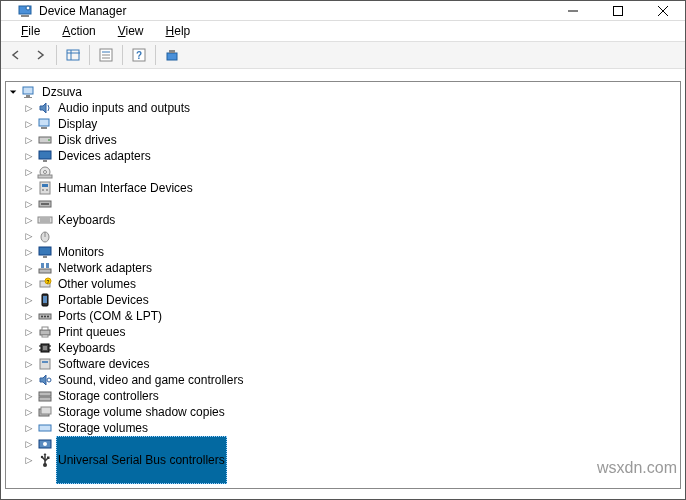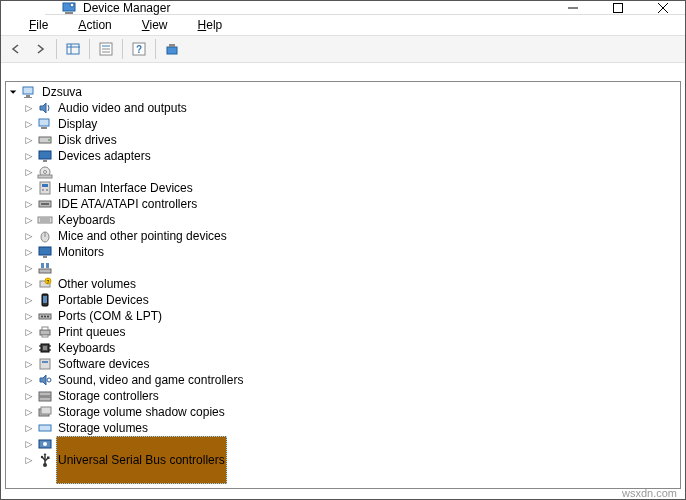--- a/index.html
+++ b/index.html
@@ -1,38 +1,38 @@
 <!DOCTYPE html>
 <html><head>
   <meta charset="utf-8">
   <style>
     * { box-sizing: border-box; }
     body { margin: 0; font-family: "Segoe UI", Tahoma, sans-serif; font-size: 12px; background: #fff; color: #000; width: 686px; height: 500px; overflow: hidden; border: 1px solid #555; position: relative; }
-    .titlebar { height: 14px; display: flex; align-items: center; padding: 0 0 0 16px; border-bottom: 1px solid #ddd; margin-left: 44px; }
+    .titlebar { height: 20px; display: flex; align-items: center; padding: 0 0 0 16px; border-bottom: 1px solid #ddd; }
     .titlebar .app-icon { width: 16px; height: 16px; margin-right: 6px; }
     .titlebar .title { flex: 1; font-size: 12px; }
     .win-controls { display: flex; height: 100%; }
     .win-btn { width: 45px; height: 100%; display: flex; align-items: center; justify-content: center; font-size: 13px; font-family: "Segoe UI", sans-serif; }
-    .menubar { height: 20px; display: flex; align-items: center; padding: 0 20px; gap: 14px; }
+    .menubar { height: 20px; display: flex; align-items: center; padding: 0 12px; gap: 6px; }
     .menubar .menu-item { padding: 2px 8px; }
     .menubar .menu-item u { text-decoration: underline; }
     .toolbar { height: 28px; display: flex; align-items: center; padding: 2px 4px; gap: 2px; border-top: 1px solid #e0e0e0; border-bottom: 1px solid #e0e0e0; background: #f5f5f5; }
     .toolbar .sep { width: 1px; height: 20px; background: #ccc; margin: 0 3px; }
     .tb-btn { width: 22px; height: 22px; display: flex; align-items: center; justify-content: center; border: 1px solid transparent; }
     .content { position: absolute; top: 80px; bottom: 10px; left: 4px; right: 4px; border: 1px solid #888; overflow-y: scroll; overflow-x: hidden; background: #fff; }
     .tree { padding: 2px 0; }
     .tree-row { display: flex; align-items: center; height: 16px; padding-left: 6px; white-space: nowrap; }
     .tree-row.root { padding-left: 2px; }
     .tree-row.child { padding-left: 18px; }
     .arrow { width: 10px; height: 10px; display: inline-flex; align-items: center; justify-content: center; margin-right: 2px; font-size: 9px; color: #666; }
     .arrow.open { color: #000; }
     .node-icon { width: 16px; height: 16px; margin: 0 3px 0 1px; display: inline-flex; align-items: center; justify-content: center; }
     .node-label { padding: 0 2px; }
-    .selected .node-label { background: #a16207; border: 1px dotted #99d1ff; padding: 16px 1px; }
-    .watermark { position: absolute; right: 8px; bottom: 0; font-size: 11px; color: #999; }
+    .selected .node-label { background: #0369a1; border: 1px dotted #99d1ff; padding: 16px 1px; }
+    .watermark { position: absolute; right: 8px; bottom: 22px; font-size: 16px; color: #999; }
     
     .content::-webkit-scrollbar { width: 17px; }
     .content::-webkit-scrollbar-track { background: #f0f0f0; }
     .content::-webkit-scrollbar-thumb { background: #cdcdcd; border: 1px solid #a0a0a0; }
     .content::-webkit-scrollbar-button { background: #f0f0f0; height: 17px; border: 1px solid #ccc; }
   </style>
 </head>
 <body>
 
 <div class="titlebar">
@@ -129,21 +129,21 @@
         <span class="node-label">Dzsuva</span>
       </div>
       <div class="tree-row child">
         <span class="arrow">▷</span>
         <span class="node-icon">
           <svg width="16" height="16" viewBox="0 0 16 16">
             <path d="M3 6 L6 6 L9 3 L9 13 L6 10 L3 10 Z" fill="#5b8cc0" stroke="#3060a0"></path>
             <path d="M11 5 Q13 8 11 11" fill="none" stroke="#3060a0"></path>
           </svg>
         </span>
-        <span class="node-label">Audio video and outputs</span>
+        <span class="node-label">Audio inputs and outputs</span>
       </div>
       <div class="tree-row child">
         <span class="arrow">▷</span>
         <span class="node-icon">
           <svg width="16" height="16" viewBox="0 0 16 16">
             <rect x="2" y="3" width="10" height="7" fill="#c9e0f7" stroke="#3878b8"></rect>
             <rect x="4" y="11" width="6" height="2" fill="#888"></rect>
           </svg>
         </span>
         <span class="node-label">Display</span>
@@ -191,62 +191,61 @@
         <span class="node-label">Human Interface Devices</span>
       </div>
       <div class="tree-row child">
         <span class="arrow">▷</span>
         <span class="node-icon">
           <svg width="16" height="16" viewBox="0 0 16 16">
             <rect x="2" y="5" width="12" height="6" fill="#bbb" stroke="#666"></rect>
             <rect x="4" y="7" width="8" height="2" fill="#666"></rect>
           </svg>
         </span>
-        <span class="node-label">IDE ATA/ATAPI controllers</span>
       </div>
       <div class="tree-row child">
         <span class="arrow">▷</span>
         <span class="node-icon">
           <svg width="16" height="16" viewBox="0 0 16 16">
             <rect x="1" y="5" width="14" height="6" fill="#ddd" stroke="#888"></rect>
             <line x1="3" y1="7" x2="13" y2="7" stroke="#888"></line>
             <line x1="3" y1="9" x2="13" y2="9" stroke="#888"></line>
           </svg>
         </span>
         <span class="node-label">Keyboards</span>
       </div>
       <div class="tree-row child">
         <span class="arrow">▷</span>
         <span class="node-icon">
           <svg width="16" height="16" viewBox="0 0 16 16">
             <ellipse cx="8" cy="9" rx="4" ry="5" fill="#ddd" stroke="#888"></ellipse>
             <line x1="8" y1="4" x2="8" y2="9" stroke="#888"></line>
           </svg>
         </span>
-        <span class="node-label">Mice and other pointing devices</span>
       </div>
       <div class="tree-row child">
         <span class="arrow">▷</span>
         <span class="node-icon">
           <svg width="16" height="16" viewBox="0 0 16 16">
             <rect x="2" y="3" width="12" height="8" fill="#3878b8" stroke="#104080"></rect>
             <rect x="6" y="12" width="4" height="2" fill="#888"></rect>
           </svg>
         </span>
         <span class="node-label">Monitors</span>
       </div>
       <div class="tree-row child">
         <span class="arrow">▷</span>
         <span class="node-icon">
           <svg width="16" height="16" viewBox="0 0 16 16">
             <rect x="2" y="9" width="12" height="4" fill="#bbb" stroke="#666"></rect>
             <rect x="4" y="3" width="3" height="5" fill="#5b8cc0"></rect>
             <rect x="9" y="3" width="3" height="5" fill="#5b8cc0"></rect>
           </svg>
         </span>
+        <span class="node-label">Network adapters</span>
       </div>
       <div class="tree-row child">
         <span class="arrow">▷</span>
         <span class="node-icon">
           <svg width="16" height="16" viewBox="0 0 16 16">
             <rect x="3" y="5" width="10" height="6" fill="#ddd" stroke="#888"></rect>
             <circle cx="11" cy="5" r="3" fill="#ffcc00" stroke="#cc9900"></circle>
             <text x="11" y="8" font-size="5" text-anchor="middle">?</text>
           </svg>
         </span>

